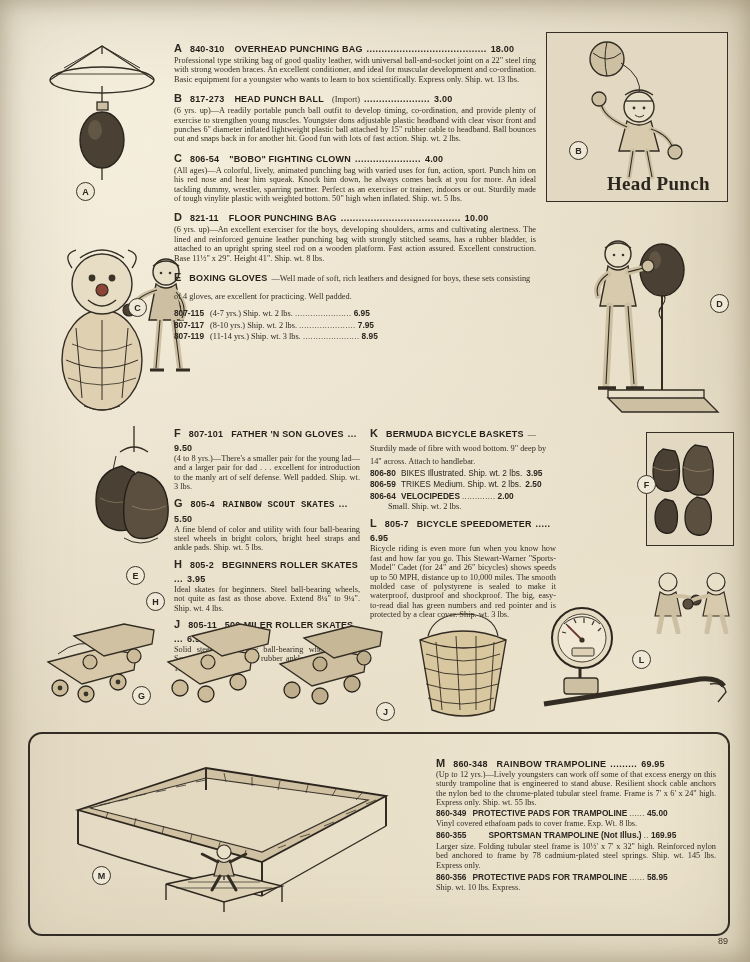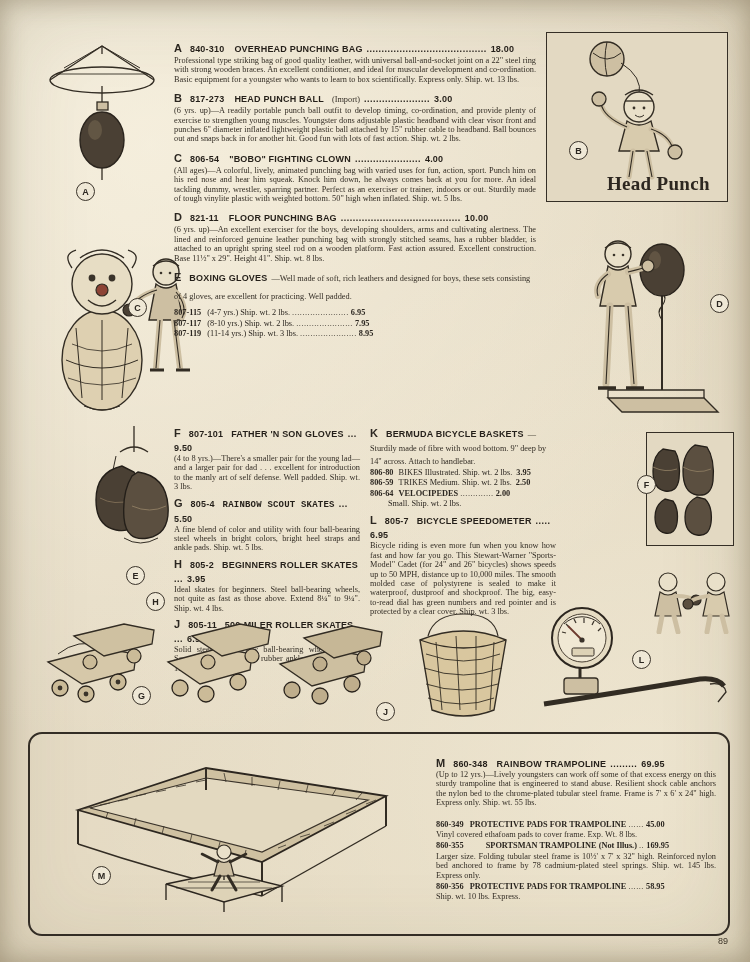--- a/index.html
+++ b/index.html
@@ -36,21 +36,21 @@
   }
   .ltr{
     font-family:"Liberation Sans", sans-serif;
     font-weight:bold;font-size:11px;margin-right:4px;
   }
   .dots{display:inline-block;letter-spacing:.5px;}
   .price{font-family:"Liberation Sans", sans-serif;font-weight:bold;text-align:right;}
 
   .speclist{font-size:8.3px;line-height:10.4px;}
   .speclist .row{white-space:nowrap;}
-  .speclist .nm{font-family:Liberation Serif, serif;font-weight:bold;}
+  .speclist .nm{font-family:Liberation Sans, sans-serif;font-weight:bold;}
 
   
   .key{
     position:absolute;width:17px;height:17px;border-radius:50%;
     border:1.4px solid #3a332a;background:#efe8d6;
     font-family:"Liberation Sans", sans-serif;font-weight:bold;font-size:9px;
     display:flex;align-items:center;justify-content:center;
     color:#2b2620;
   }
 
@@ -538,21 +538,21 @@
     <div style="position:absolute;left:418px;top:742px;width:280px;">
       <div style="line-height:11px;">
         <span class="ltr">M</span>
         <span class="item-hd">860-348</span>
         <span class="item-hd" style="margin-left:5px;">RAINBOW TRAMPOLINE</span>
         <span class="item-hd dots">.........</span>
         <span class="item-hd price">69.95</span>
       </div>
       <div class="body">(Up to 12 yrs.)—Lively youngsters can work off some of that excess energy on this sturdy trampoline that is engineered to stand abuse. Resilient shock cable anchors the nylon bed to the chrome-plated tubular steel frame. Frame is 7' x 6' x 24" high. Express only. Ship. wt. 55 lbs.</div>
 
-      <div style="margin-top:12px;">
+      <div style="margin-top:0;">
         <div class="speclist">
           <span class="nm">860-349</span>
           <span class="nm" style="margin-left:4px;">PROTECTIVE PADS FOR TRAMPOLINE</span>
           <span class="dots">......</span>
           <span class="nm">45.00</span>
         </div>
         <div class="body">Vinyl covered ethafoam pads to cover frame. Exp. Wt. 8 lbs.</div>
       </div>
 
       <div style="margin-top:2px;">

